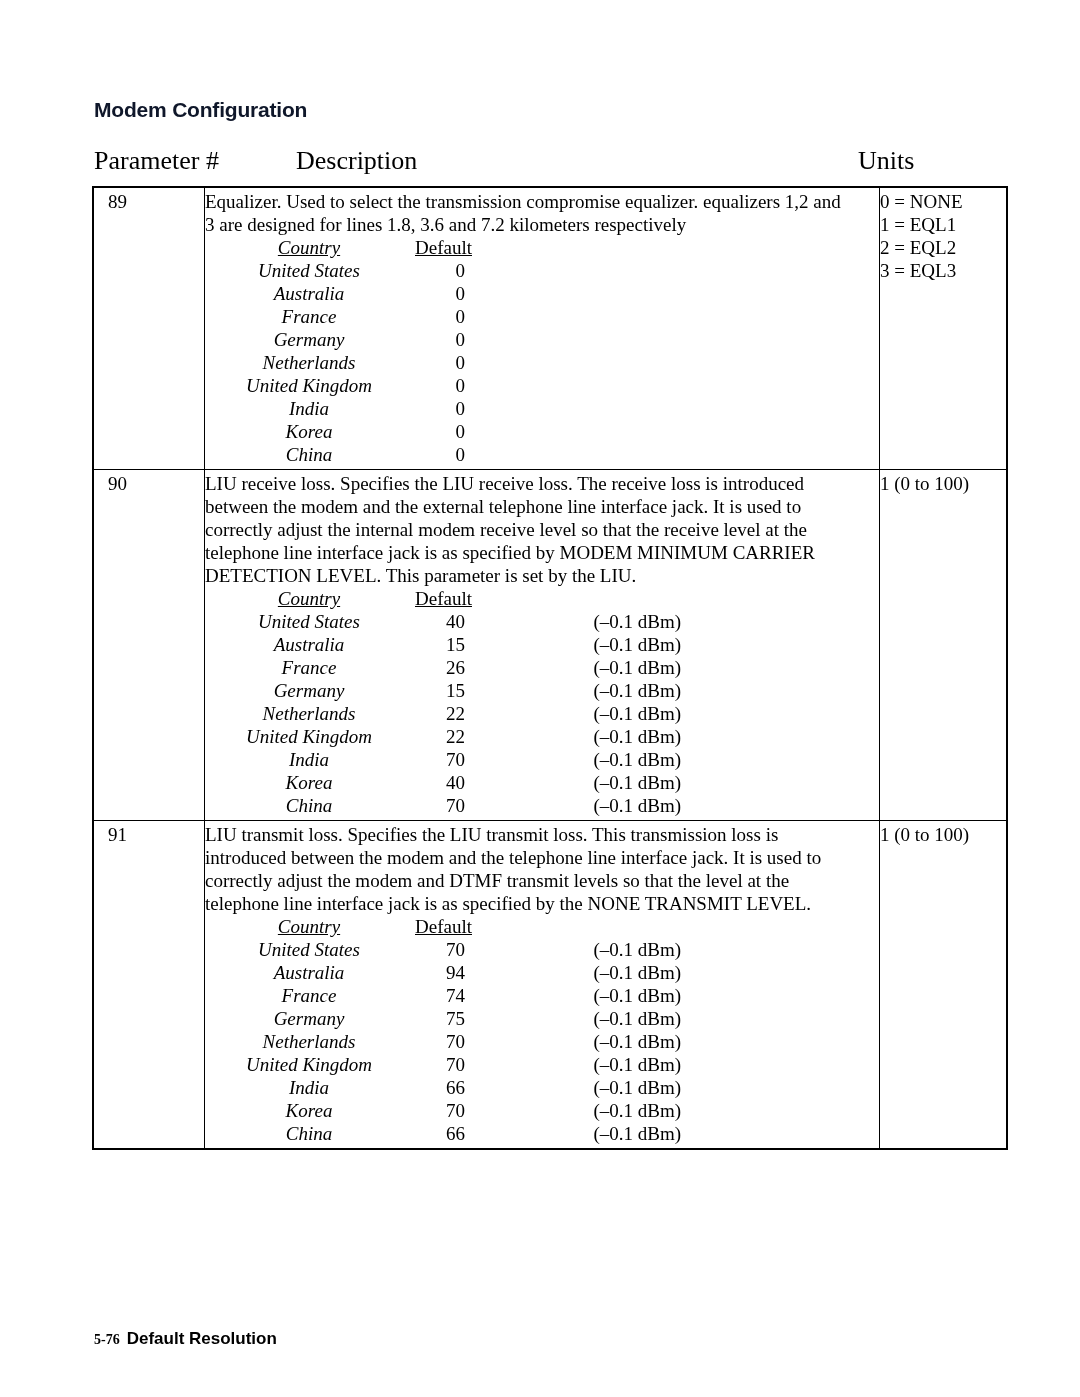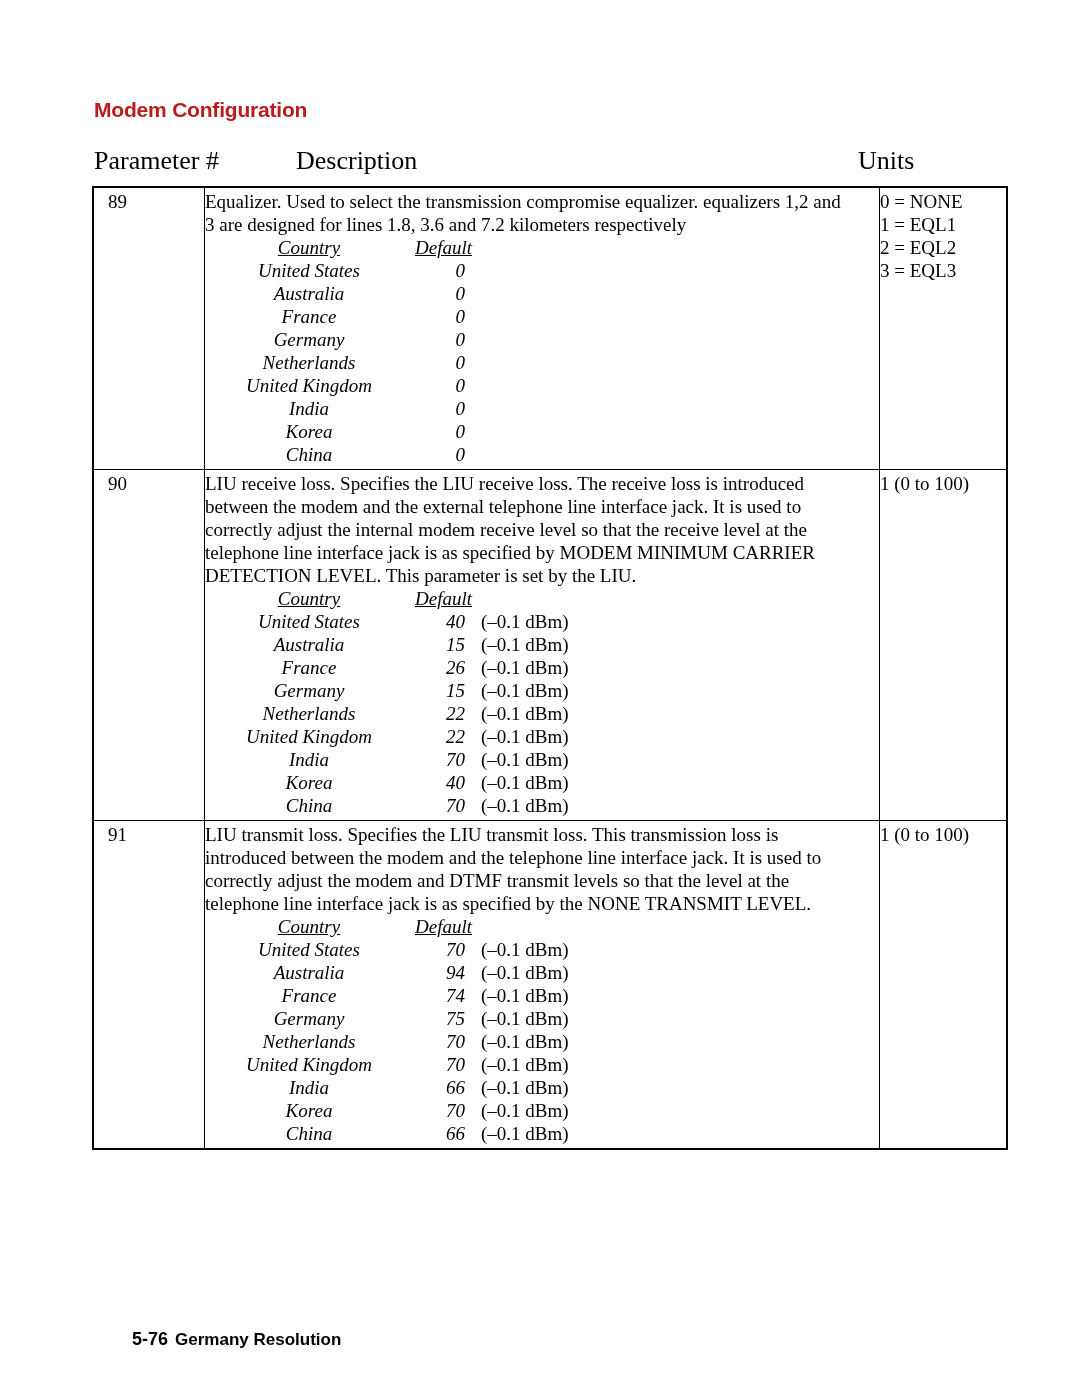--- a/index.html
+++ b/index.html
@@ -25,21 +25,21 @@
 
   
   .doc-title {
     position: absolute;
     left: 94px;
     top: 98px;
     font-family: "Liberation Sans", "DejaVu Sans", sans-serif;
     font-weight: bold;
     font-size: 21px;
     letter-spacing: -0.2px;
-    color: #b91c1c;
+    color: #0f172a;
   }
 
   
   .col-head {
     position: absolute;
     font-size: 26px;
     font-family: "Liberation Serif", "DejaVu Serif", serif;
     color: #000;
     white-space: nowrap;
   }
@@ -109,41 +109,40 @@
   }
   .sub td {
     border: none;
     padding: 0;
     font-size: 19px;
     line-height: 23px;
     vertical-align: top;
     white-space: nowrap;
   }
   .sub td.k    { width: 208px; text-align: center; font-style: italic; }
-  .sub td.v    { width: 52px;  text-align: right; font-style: italic; }
-  .sub td.u    { width: 200px; text-align: left; padding-left: 16px; }
+  .sub td.v    { width: 52px;  text-align: right; }
+  .sub td.u    { width: 200px; text-align: right; padding-left: 16px; }
   .sub tr.hdr td.k span,
   .sub tr.hdr td.v span {
     text-decoration: underline;
   }
   .sub tr.hdr td.v { text-align: center; padding-right: 0px; }
   .sub tr.hdr td.v span { padding: 0 2px; }
 
   
   .footer {
     position: absolute;
     left: 94px;
     top: 1329px;
     white-space: nowrap;
   }
   .footer .pg {
-    font-family: Liberation Sans, sans-serif;
-    font-size: 18px;
+    font-family: Liberation Serif, serif;
+    font-size: 14px;
     font-weight: bold;
-    margin-left: 38px;
   }
   .footer .ft {
     font-family: "Liberation Sans", "DejaVu Sans", sans-serif;
     font-size: 17px;
     font-weight: bold;
     margin-left: 7px;
   }
 </style>
 </head>
 <body>
@@ -355,16 +354,16 @@
             </table>
           </td>
           <td class="c-units">
             <span class="units-line">1 (0 to 100)</span>
           </td>
         </tr>
       </tbody>
   </table>
 
   <div class="footer">
-    <span class="pg">5-76</span><span class="ft">Germany Resolution</span>
+    <span class="pg">5-76</span><span class="ft">Default Resolution</span>
   </div>
 
 </div>
 
 </body></html>

